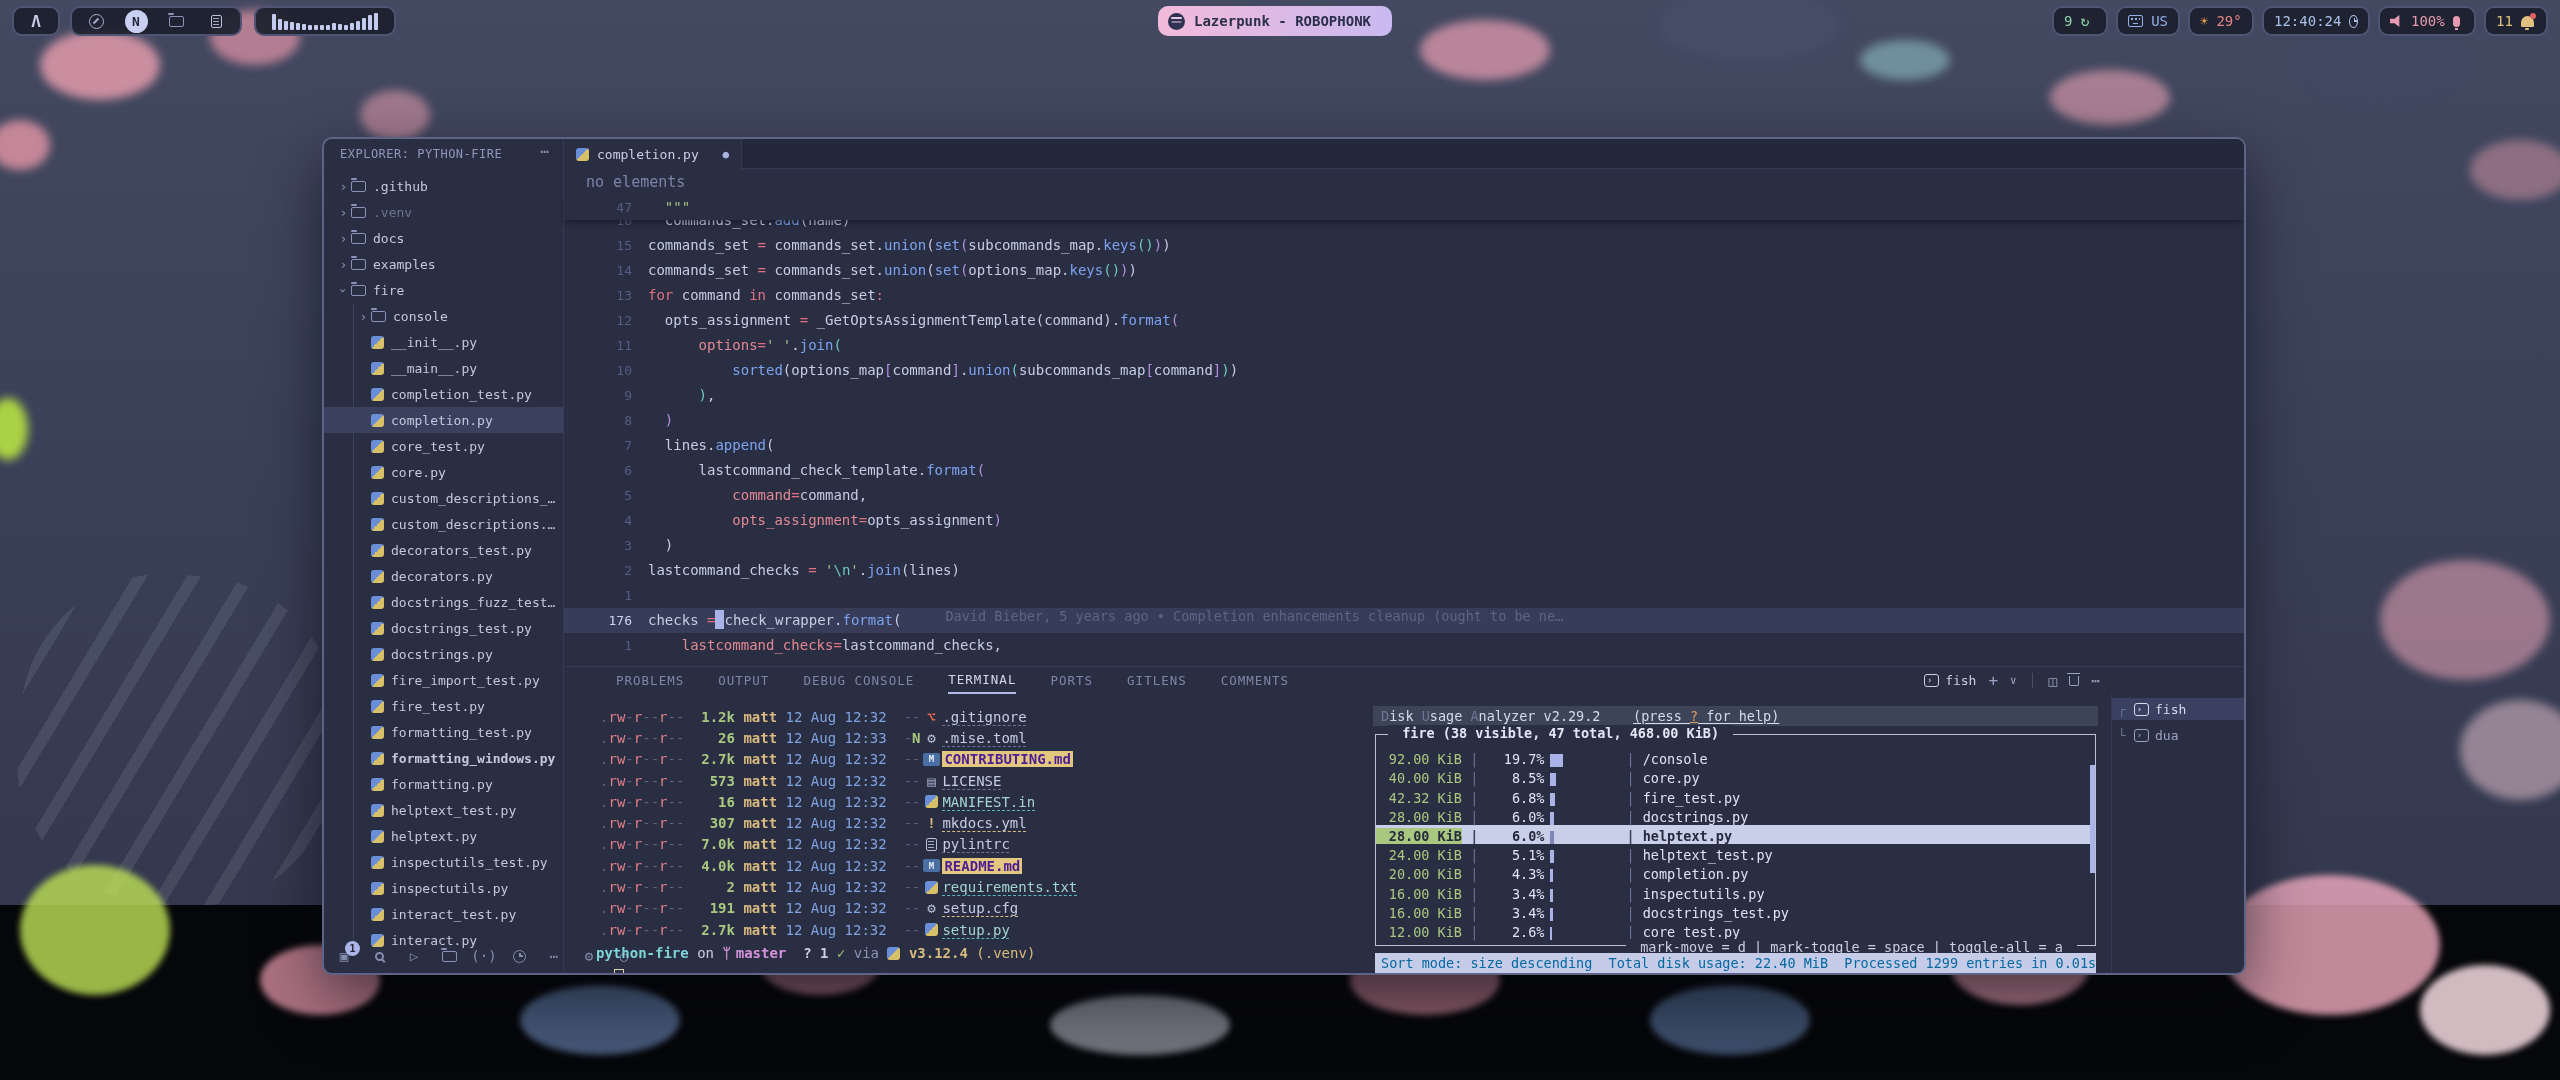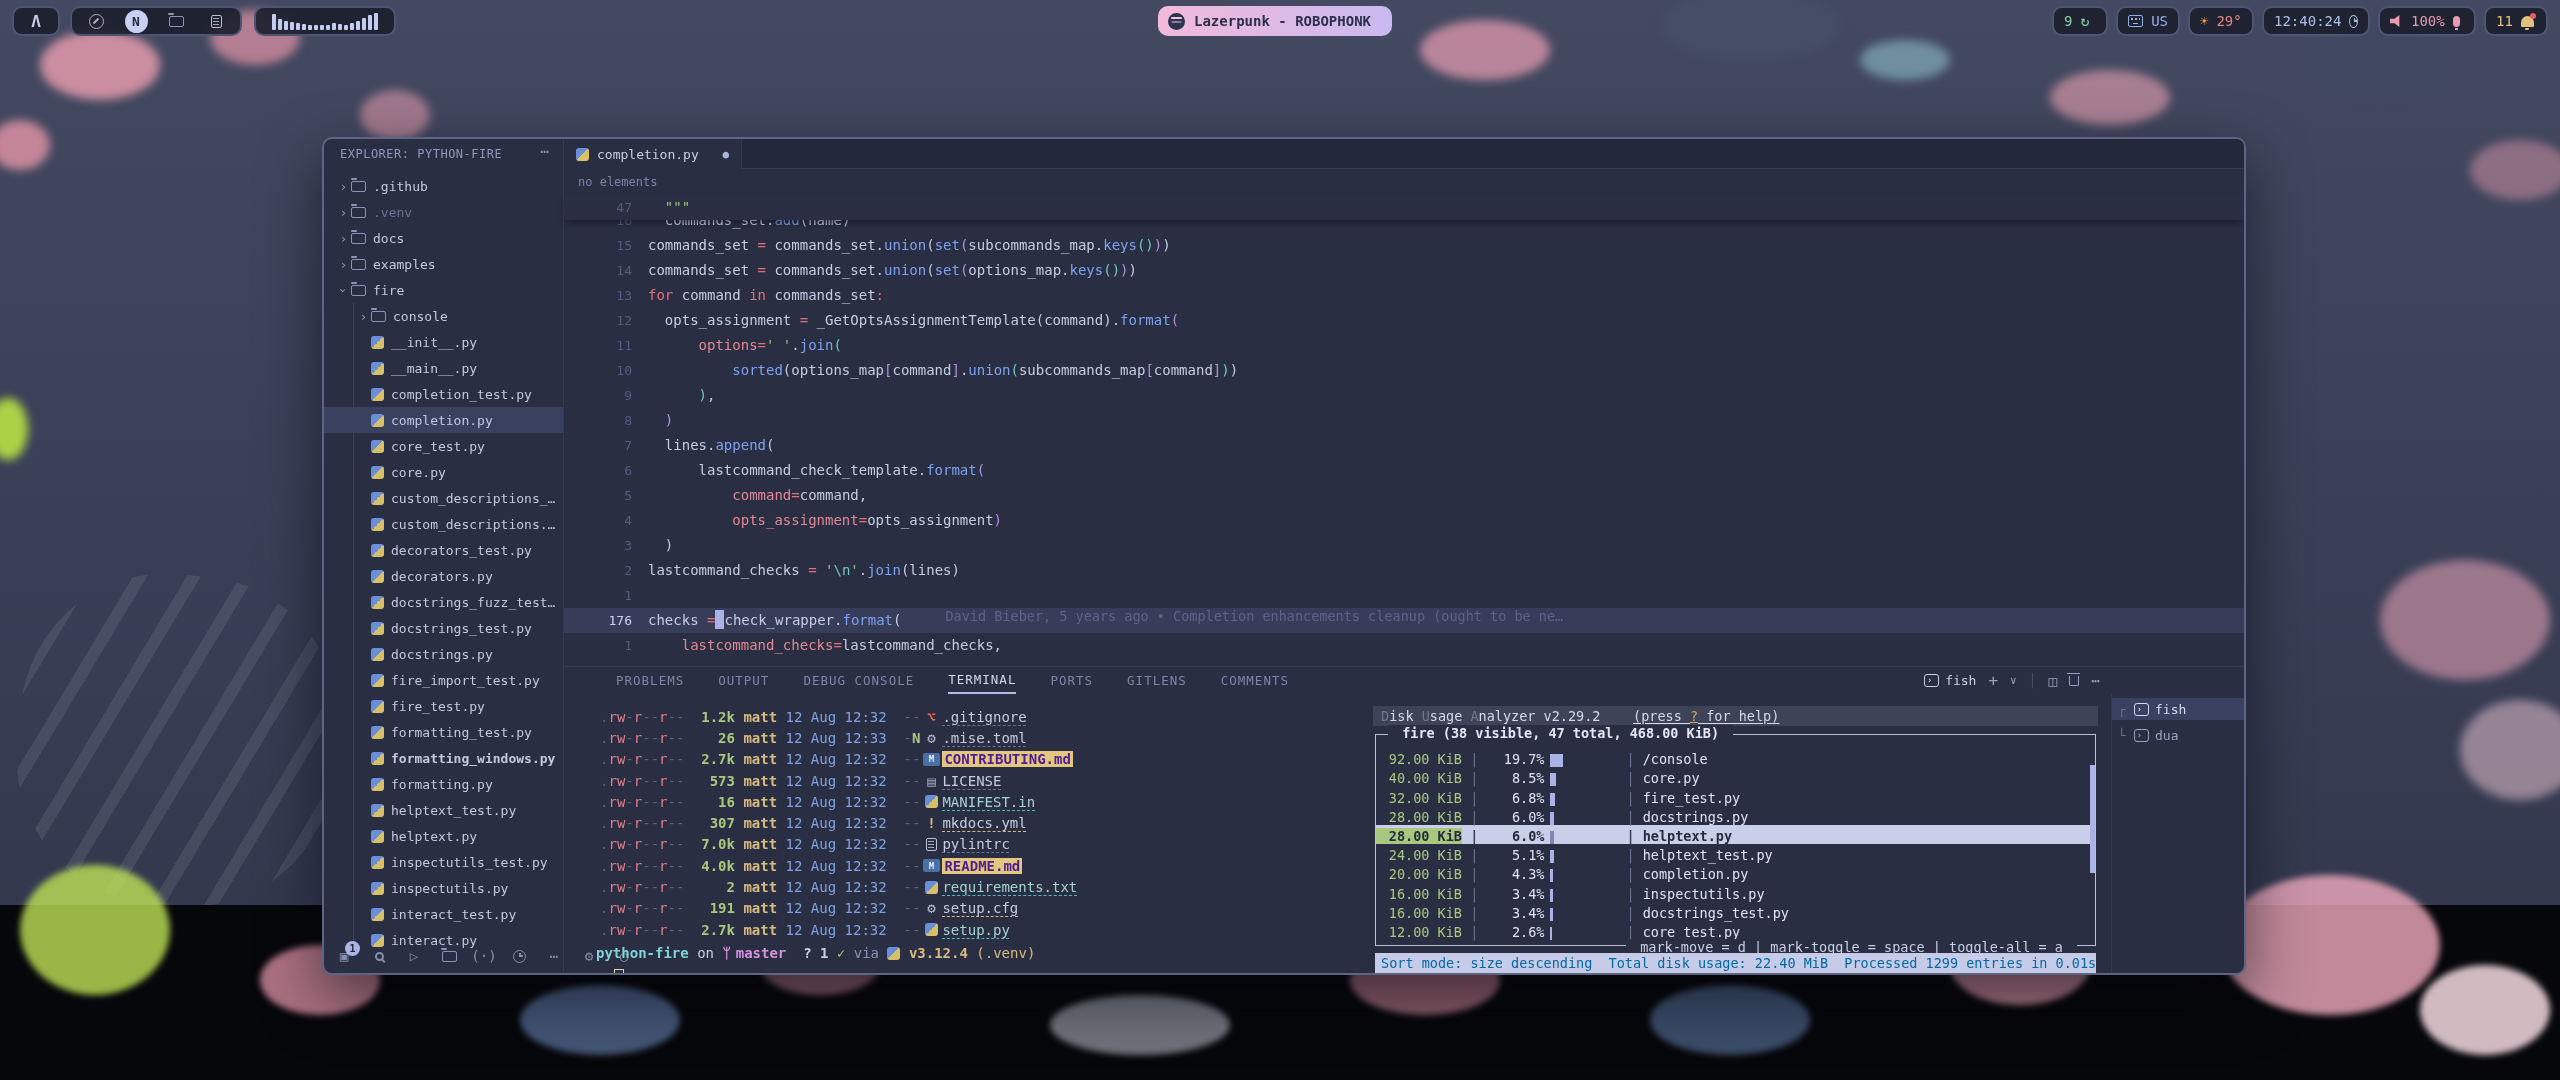--- a/index.html
+++ b/index.html
@@ -88,22 +88,22 @@
   #act-row{position:absolute;left:10px;bottom:2px;height:30px;display:flex;align-items:center;gap:15px;color:#858dae}
   .ai{position:relative;width:20px;display:flex;justify-content:center;align-items:center;font-size:14px}
   .badge{position:absolute;top:-7px;right:-6px;min-width:15px;height:15px;border-radius:8px;background:#aab4e6;
     color:#23263a;font-size:10px;font-weight:bold;display:flex;align-items:center;justify-content:center;padding:0 3px}
 
   
   #tabbar{position:absolute;left:240px;right:0;top:0;height:30px;background:#23283a;border-bottom:1px solid #343a54}
   #tab-active{position:absolute;left:0;top:0;height:30px;width:178px;background:#2a2e42;display:flex;align-items:center;
     gap:8px;padding:0 12px;color:#c9cfe6;font-size:13px;border-right:1px solid #343a54}
   #tab-dot{color:#a9b4e0;font-size:11px;margin-left:auto}
-  #breadcrumb{position:absolute;left:254px;top:31px;height:24px;display:flex;align-items:center;
-    color:#7b83a8;font-size:12px}
+  #breadcrumb{position:absolute;left:262px;top:31px;height:24px;display:flex;align-items:center;
+    color:#7b83a8;font-size:15px}
 
   
   #sticky{position:absolute;left:240px;right:0;top:56px;height:25px;background:#2a2e43;z-index:3;
     box-shadow:0 4px 7px -2px rgba(8,10,18,.55)}
   #clipline{position:absolute;left:240px;right:0;top:81px;height:13px;overflow:hidden;z-index:1}
   #code{position:absolute;left:240px;right:0;top:94px;z-index:1}
   .crow{position:relative;height:25px;display:flex;white-space:pre}
   .crow.cur-line{background:#373d59}
   .ln{width:84px;padding-right:16px;text-align:right;color:#555d85;font-size:13px;line-height:25px;flex:none}
   .cur-line .ln{color:#ccd3f2}
@@ -552,21 +552,21 @@
       <span class="cursor-outline"></span>
     </div>
 
     <div id="dua">
       <div id="dua-title"><span class="dim">D</span><span>isk </span><span class="dim">U</span><span>sage </span><span class="dim">A</span><span>nalyzer v2.29.2</span><span>    </span><span class="u">(press </span><span class="uk">?</span><span class="u"> for help)</span></div>
       <div id="dua-box">
         <div id="dua-box-title"> fire (38 visible, 47 total, 468.00 KiB) </div>
         <div id="dua-rows">
             <div class="drow"><span class="dsz">92.00 KiB</span><span class="dsep"> | </span><span class="dpct">19.7%</span><span class="dbar"><i style="width: 13.002px;"></i></span><span class="dsep">| </span><span>/console</span></div>
             <div class="drow"><span class="dsz">40.00 KiB</span><span class="dsep"> | </span><span class="dpct">8.5%</span><span class="dbar"><i style="width: 5.61px;"></i></span><span class="dsep">| </span><span>core.py</span></div>
-            <div class="drow"><span class="dsz">32.00 KiB</span><span class="dsep"> | </span><span class="dpct">6.8%</span><span class="dbar"><i style="width: 4.488px;"></i></span><span class="dsep">| </span><span>fire_test.py</span></div>
+            <div class="drow"><span class="dsz">42.32 KiB</span><span class="dsep"> | </span><span class="dpct">6.8%</span><span class="dbar"><i style="width: 4.488px;"></i></span><span class="dsep">| </span><span>fire_test.py</span></div>
             <div class="drow"><span class="dsz">28.00 KiB</span><span class="dsep"> | </span><span class="dpct">6.0%</span><span class="dbar"><i style="width: 3.96px;"></i></span><span class="dsep">| </span><span>docstrings.py</span></div>
             <div class="drow dsel"><span class="dsz">28.00 KiB</span><span class="dsep"> | </span><span class="dpct">6.0%</span><span class="dbar"><i style="width: 3.96px;"></i></span><span class="dsep">| </span><span>helptext.py</span></div>
             <div class="drow"><span class="dsz">24.00 KiB</span><span class="dsep"> | </span><span class="dpct">5.1%</span><span class="dbar"><i style="width: 3.366px;"></i></span><span class="dsep">| </span><span>helptext_test.py</span></div>
             <div class="drow"><span class="dsz">20.00 KiB</span><span class="dsep"> | </span><span class="dpct">4.3%</span><span class="dbar"><i style="width: 2.838px;"></i></span><span class="dsep">| </span><span>completion.py</span></div>
             <div class="drow"><span class="dsz">16.00 KiB</span><span class="dsep"> | </span><span class="dpct">3.4%</span><span class="dbar"><i style="width: 2.244px;"></i></span><span class="dsep">| </span><span>inspectutils.py</span></div>
             <div class="drow"><span class="dsz">16.00 KiB</span><span class="dsep"> | </span><span class="dpct">3.4%</span><span class="dbar"><i style="width: 2.244px;"></i></span><span class="dsep">| </span><span>docstrings_test.py</span></div>
             <div class="drow"><span class="dsz">12.00 KiB</span><span class="dsep"> | </span><span class="dpct">2.6%</span><span class="dbar"><i style="width: 2px;"></i></span><span class="dsep">| </span><span>core_test.py</span></div>
           </div>
         <div id="dua-scroll"></div>
         <div id="dua-foot"> mark-move = d | mark-toggle = space | toggle-all = a </div>

